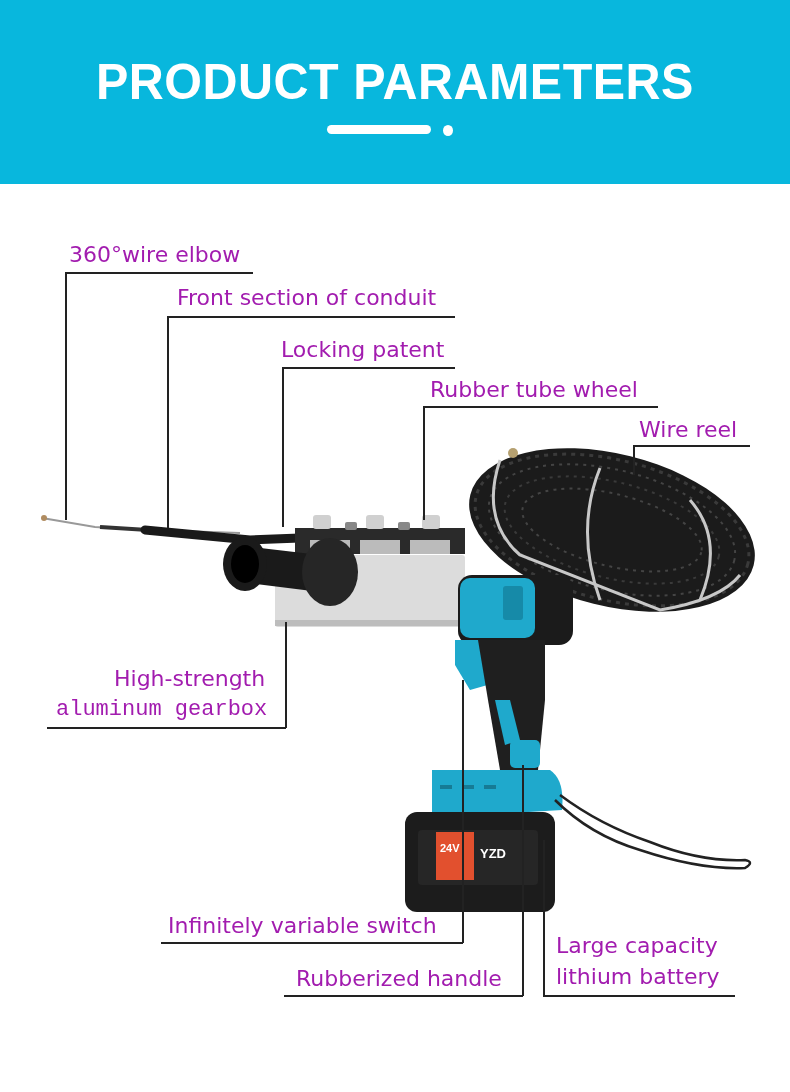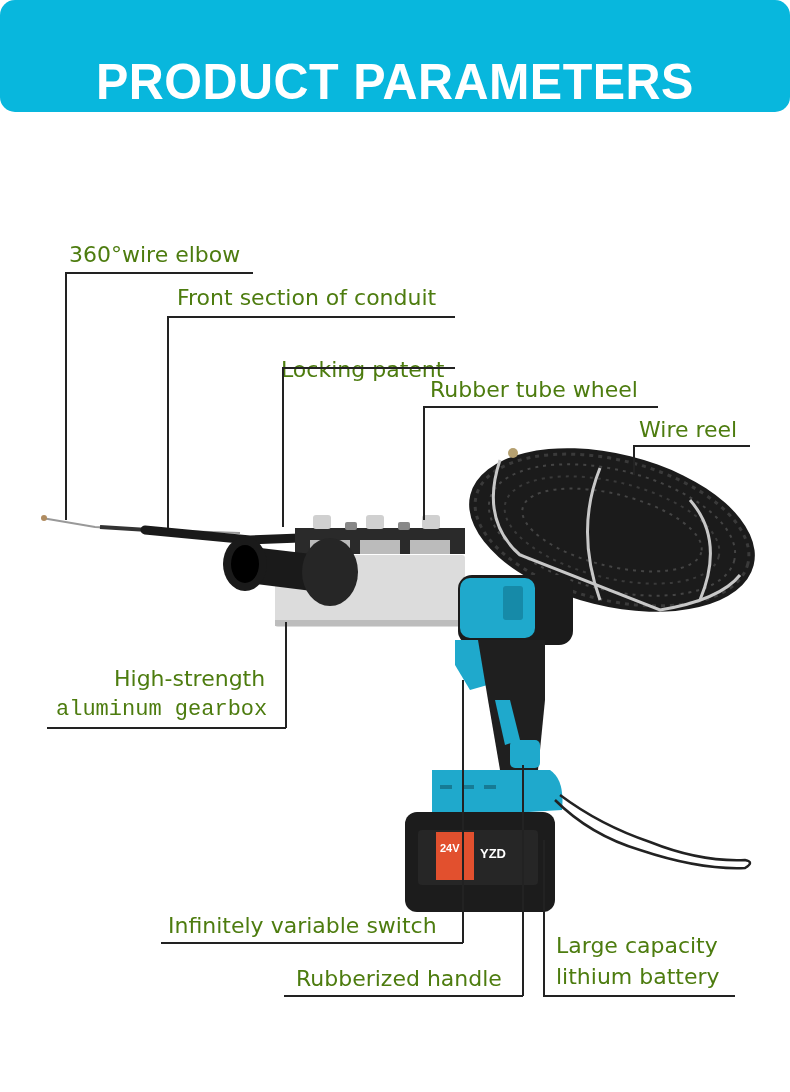--- a/index.html
+++ b/index.html
@@ -1,21 +1,21 @@
 <!DOCTYPE html>
 <html><head>
 <meta charset="utf-8">
 <style>
   html,body{margin:0;padding:0;background:#fff;}
   body{width:790px;height:1092px;position:relative;overflow:hidden;font-family:"DejaVu Sans","Liberation Sans",sans-serif;}
-  .banner{position:absolute;left:0;top:0;width:790px;height:112px;background:#08b7dd;border-radius:15px;}
+  .banner{position:absolute;left:0;top:0;width:790px;height:184px;background:#08b7dd;}
   .banner-title{position:absolute;left:0;top:52px;width:790px;text-align:center;color:#fff;font-family:"Liberation Sans",sans-serif;font-weight:bold;font-size:50px;letter-spacing:0.5px;line-height:60px;transform:scaleX(0.97);}
   .dash{position:absolute;left:327px;top:125px;width:104px;height:9px;border-radius:5px;background:#fff;}
   .dot{position:absolute;left:443px;top:125px;width:10px;height:11px;border-radius:50%;background:#fff;}
-  .lbl{position:absolute;font-size:22px;color:#4d7c0f;line-height:28px;white-space:nowrap;}
+  .lbl{position:absolute;font-size:22px;color:#a21caf;line-height:28px;white-space:nowrap;}
   .hl{position:absolute;height:1.5px;background:#222;}
   .vl{position:absolute;width:1.5px;background:#222;}
   svg.product{position:absolute;left:0;top:0;}
 </style>
 </head>
 <body>
 
 <div class="banner">
   <div class="banner-title">PRODUCT PARAMETERS</div>
   <div class="dash"></div>
@@ -86,21 +86,21 @@
 </svg>
 
 <div class="lbl" style="left:69px;top:241px;">360°wire elbow</div>
 <div class="hl" style="left:65px;top:272px;width:188px;"></div>
 <div class="vl" style="left:65px;top:272px;height:248px;"></div>
 
 <div class="lbl" style="left:177px;top:284px;">Front section of conduit</div>
 <div class="hl" style="left:167px;top:316px;width:288px;"></div>
 <div class="vl" style="left:167px;top:316px;height:212px;"></div>
 
-<div class="lbl" style="left:281px;top:356px;">Locking patent</div>
+<div class="lbl" style="left:281px;top:336px;">Locking patent</div>
 <div class="hl" style="left:282px;top:367px;width:173px;"></div>
 <div class="vl" style="left:282px;top:367px;height:160px;"></div>
 
 <div class="lbl" style="left:430px;top:376px;">Rubber tube wheel</div>
 <div class="hl" style="left:423px;top:406px;width:235px;"></div>
 <div class="vl" style="left:423px;top:406px;height:114px;"></div>
 
 <div class="lbl" style="left:639px;top:416px;text-align:right;">Wire reel</div>
 <div class="hl" style="left:633px;top:445px;width:117px;"></div>
 <div class="vl" style="left:633px;top:445px;height:30px;"></div>

